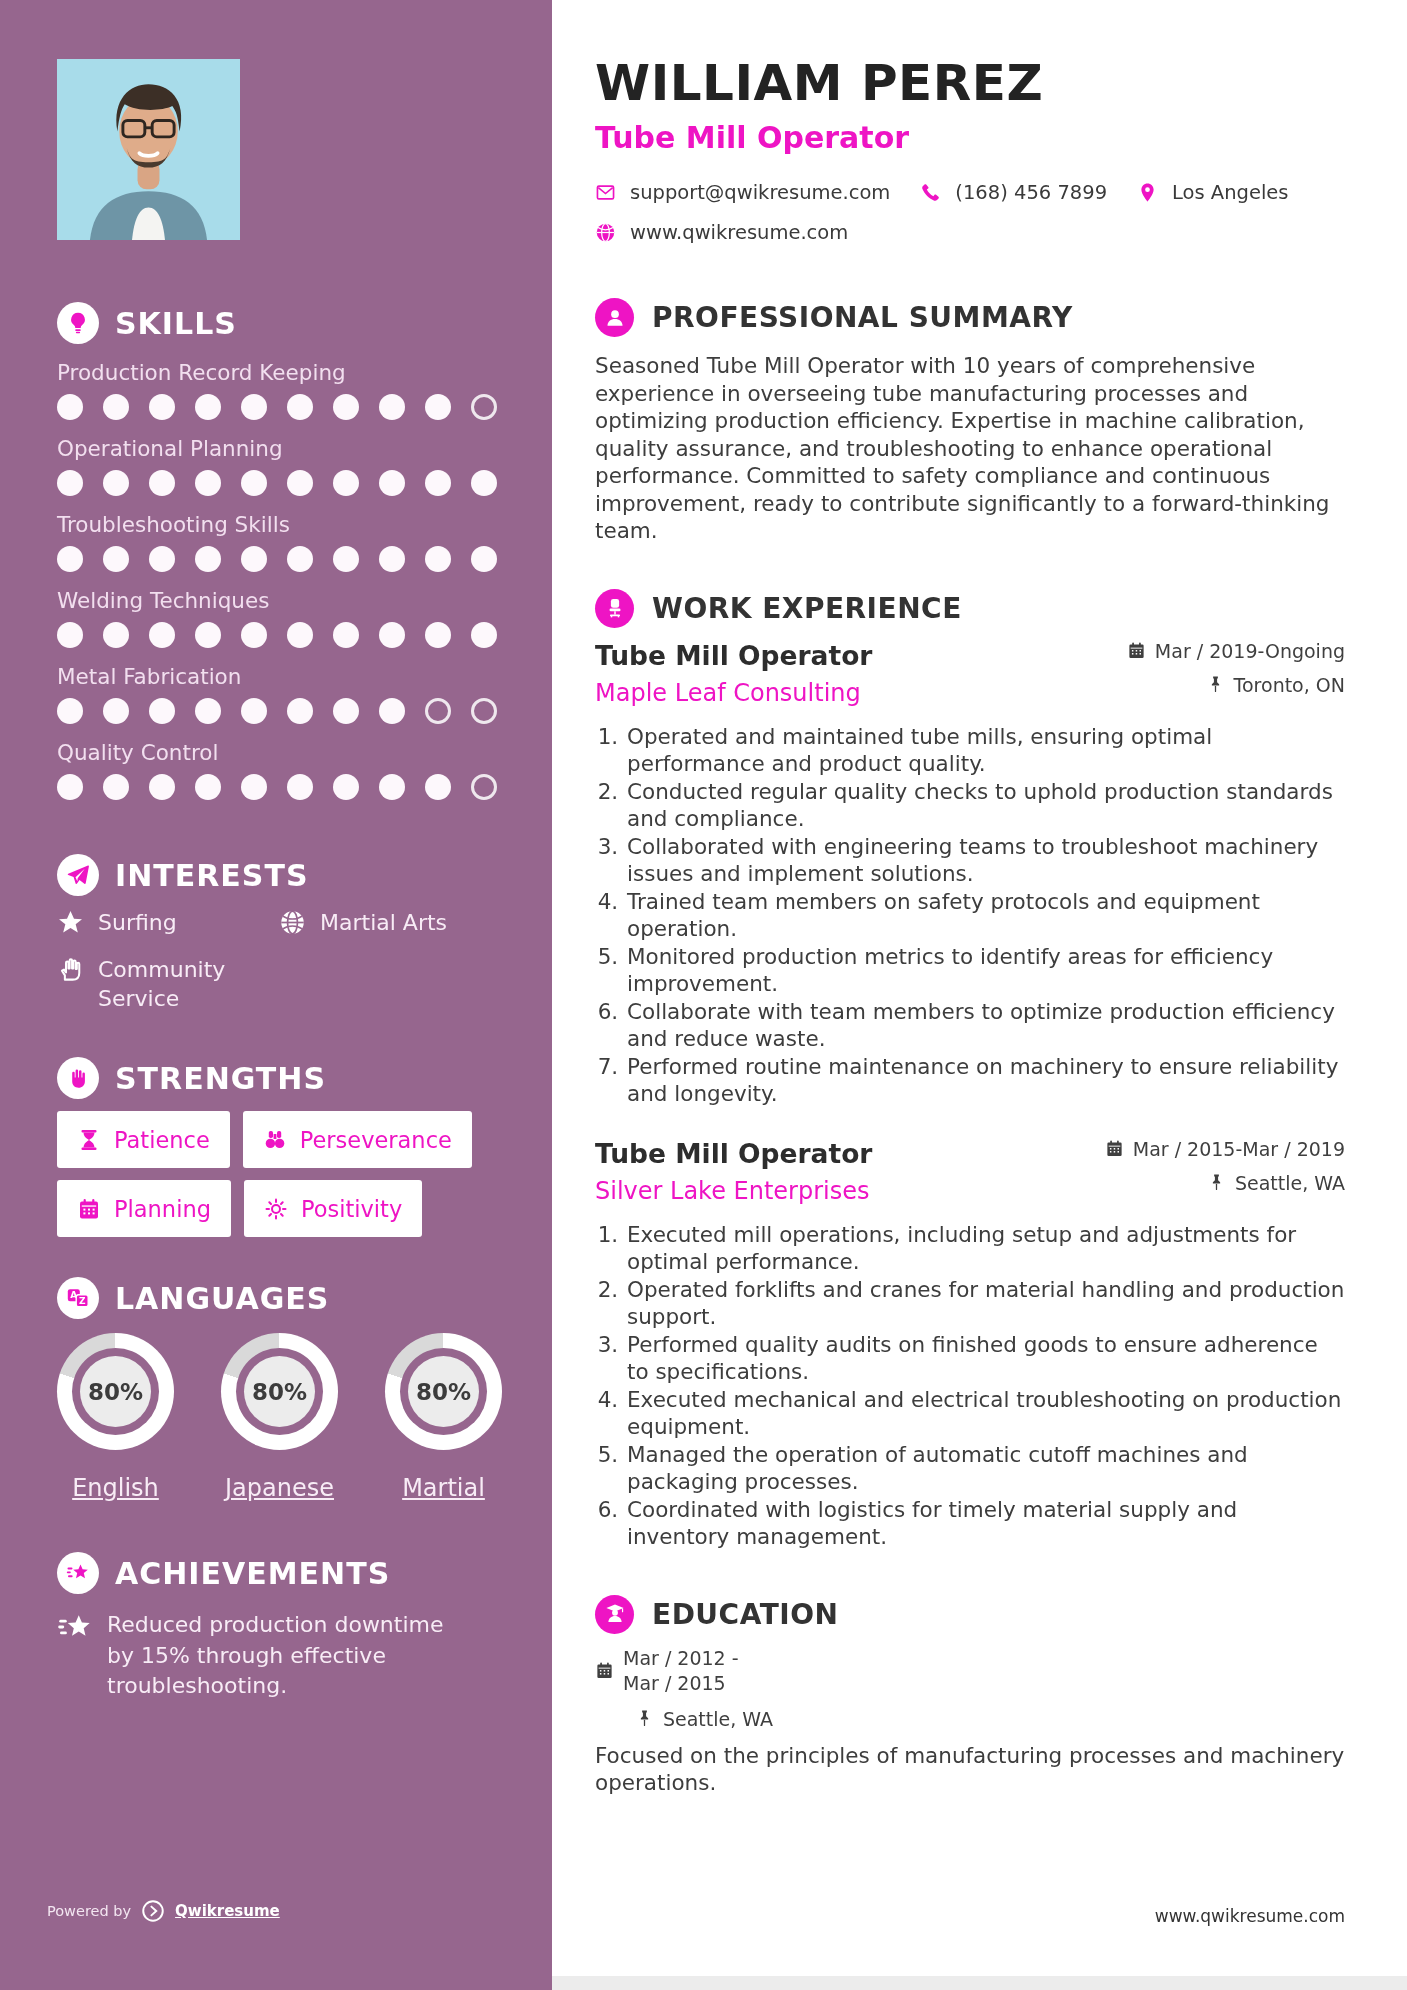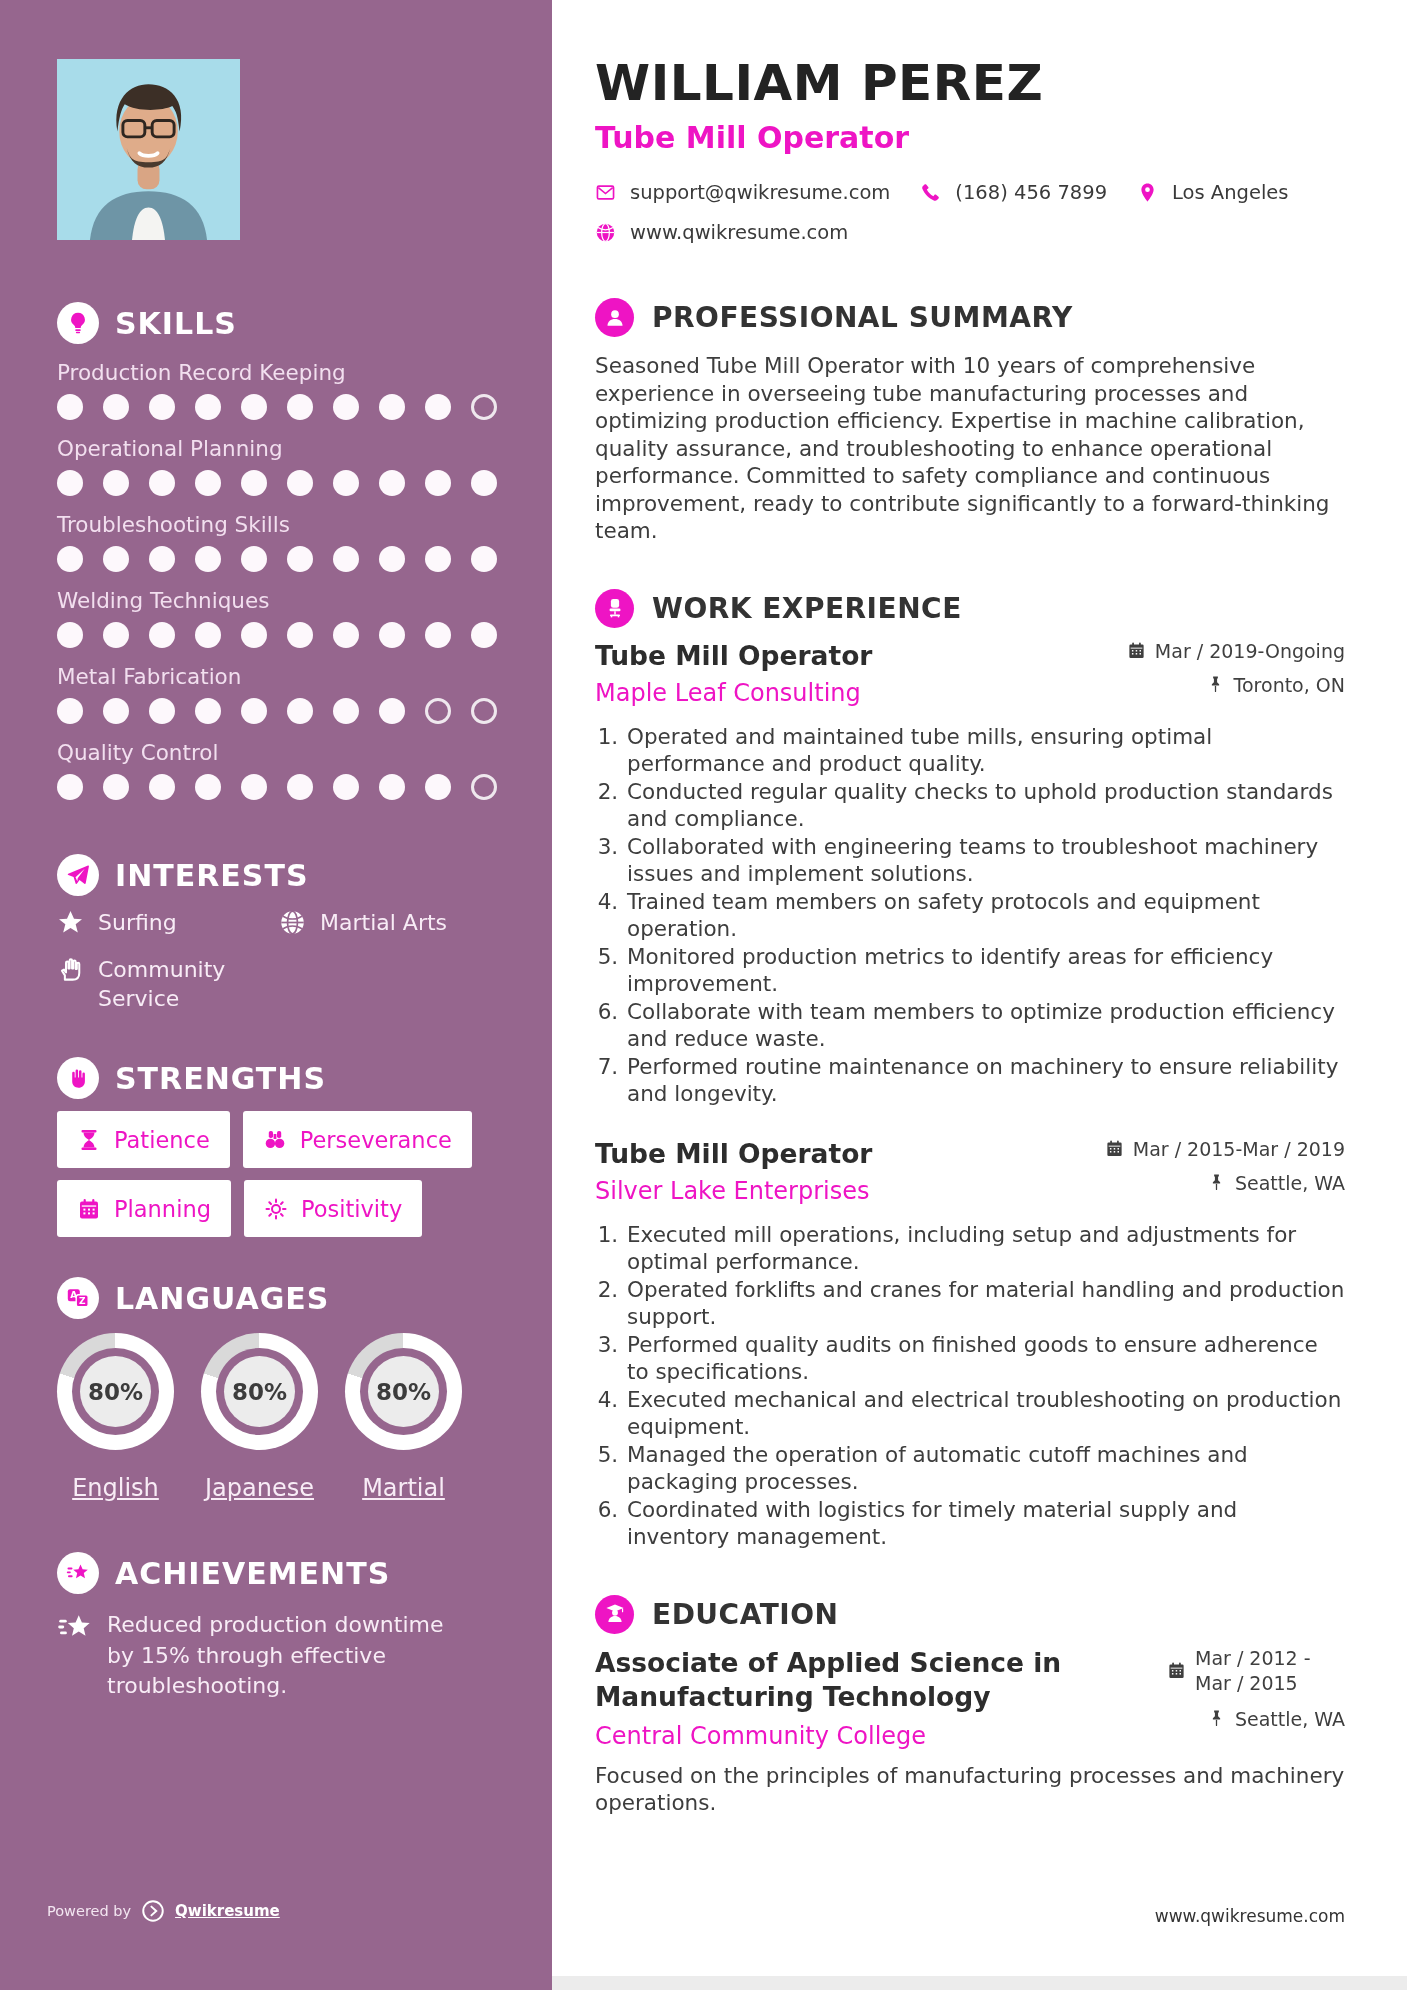--- a/index.html
+++ b/index.html
@@ -23,21 +23,21 @@
   .interests-block{margin-top:54px;}
   .interest-grid{margin-top:12px;display:grid;grid-template-columns:212px 1fr;row-gap:18px;column-gap:10px;}
   .interest-item{display:flex;gap:14px;align-items:flex-start;color:#F8ECF6;font-size:22px;line-height:29px;}
   .interest-item .ic{width:27px;height:27px;flex:0 0 auto;margin-top:1px;color:#ffffff;}
   .strengths-block{margin-top:44px;}
   .pill-row{display:flex;gap:13px;margin-top:12px;}
   .pill{background:#ffffff;border-radius:3px;padding:0 20px;height:57px;display:inline-flex;align-items:center;gap:13px;
         color:#EE14C4;font-size:22.5px;font-weight:500;}
   .pill .ic{width:24px;height:24px;}
   .languages-block{margin-top:40px;}
-  .lang-row{display:flex;gap:27px;margin-top:14px;}
+  .lang-row{display:flex;gap:47px;margin-top:14px;}
   .lang-col{display:flex;flex-direction:column;align-items:center;width:117px;}
   .donut{width:117px;height:117px;border-radius:50%;position:relative;}
   .donut .hole{position:absolute;inset:15px;border-radius:50%;background:#96668E;}
   .donut .inner{position:absolute;inset:23px;border-radius:50%;background:#ECECEC;display:flex;align-items:center;
         justify-content:center;color:#3C3C3C;font-size:23px;font-weight:bold;}
   .lang-name{margin-top:24px;color:#F8ECF6;font-size:24px;text-decoration:underline;}
   .achievements-block{margin-top:50px;}
   .achv-item{display:flex;gap:14px;margin-top:16px;}
   .achv-item .ic{width:36px;height:36px;flex:0 0 auto;color:#ffffff;margin-top:0px;}
   .achv-text{color:#F8ECF6;font-size:22px;line-height:30.5px;max-width:360px;}
@@ -603,24 +603,20 @@
                 <circle cx="12" cy="10.6" r="3.2"></circle>
                 <path d="M4.8 20.8c0-4 3.2-6.7 7.2-6.7s7.2 2.7 7.2 6.7z"></path>
                 <rect x="19.6" y="5.8" width="1.3" height="4.4" rx=".65"></rect>
               </svg>
             </span>
           </span>
         <span class="msection-title">EDUCATION</span>
       </div>
       <div class="job">
         <div class="job-head">
-          <div>
-            <div class="edu-degree">Associate of Applied Science in Manufacturing Technology</div>
-            <div class="edu-school">Central Community College</div>
-          </div>
           <div class="job-meta">
             <div class="meta-line">
               <span class="ic">
                   <svg viewBox="0 0 24 24" fill="currentColor">
                     <rect x="3" y="4.5" width="18" height="17" rx="1.6"></rect>
                     <rect x="6.6" y="2" width="2.2" height="4.6" rx="1.1"></rect>
                     <rect x="15.2" y="2" width="2.2" height="4.6" rx="1.1"></rect>
                     <rect x="4.6" y="8.4" width="14.8" height="1.2" fill="#ffffff"></rect>
                     <g fill="#ffffff">
                       <rect x="6.2" y="11.4" width="1.9" height="1.9"></rect>

